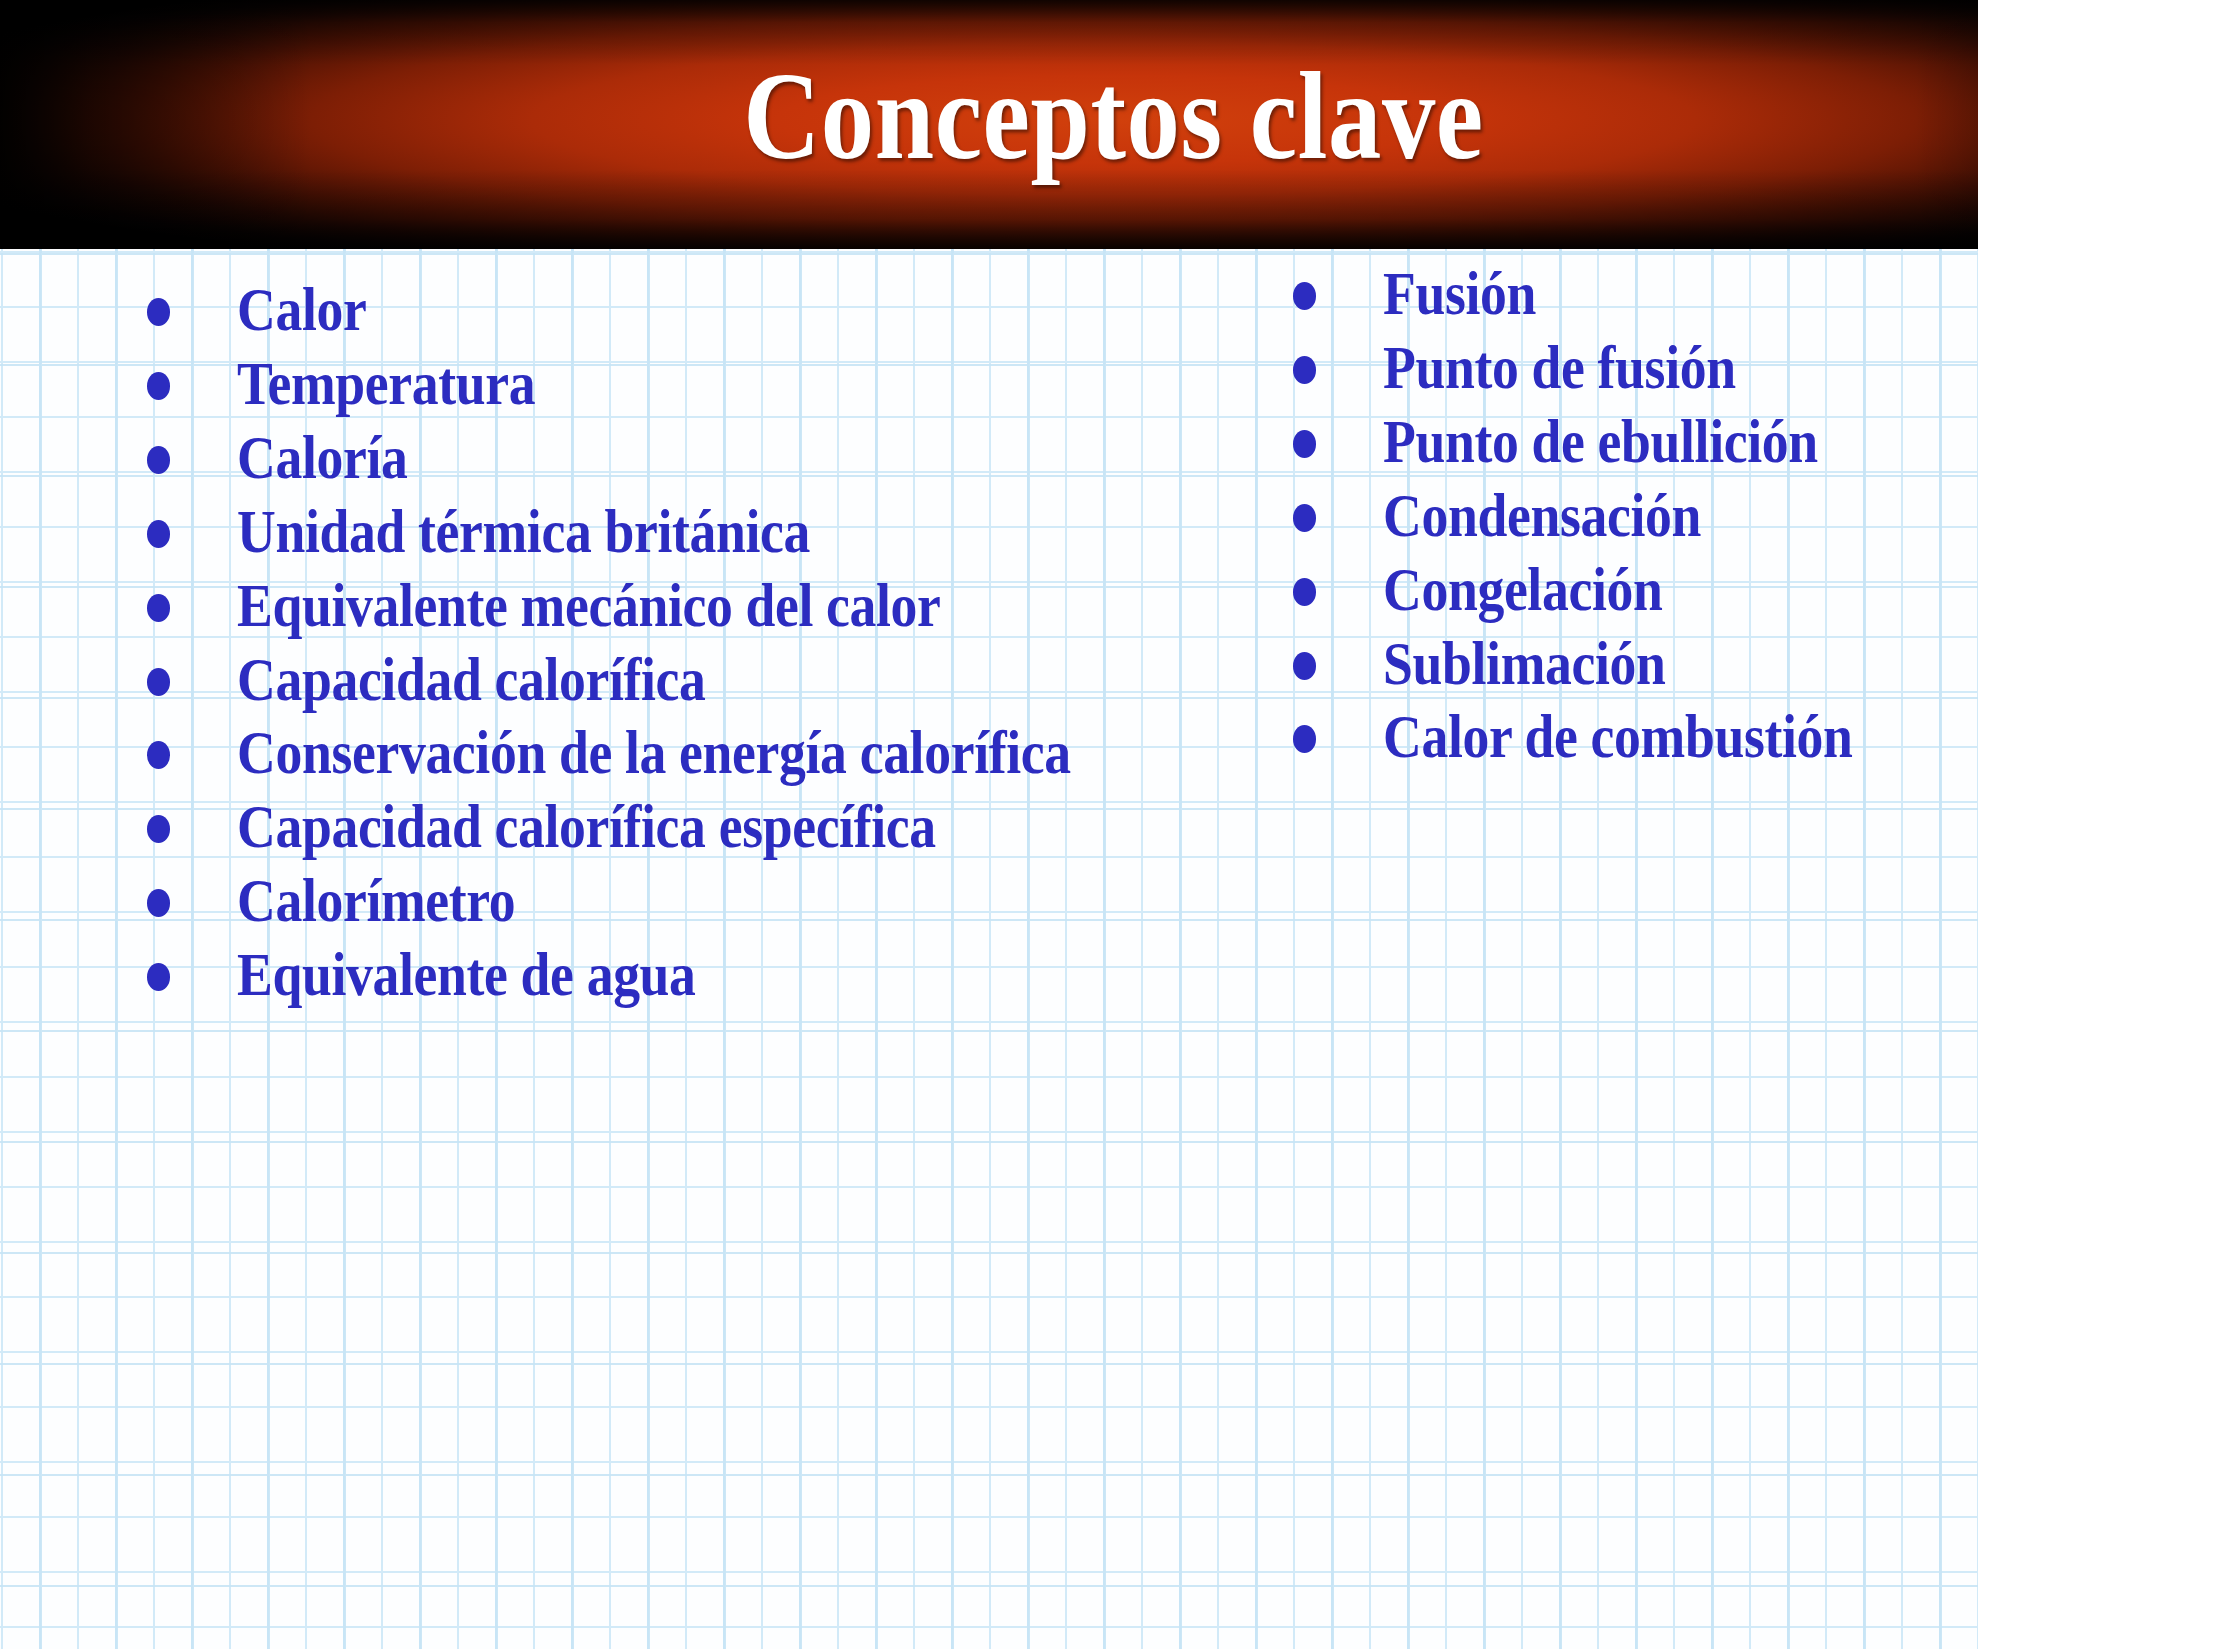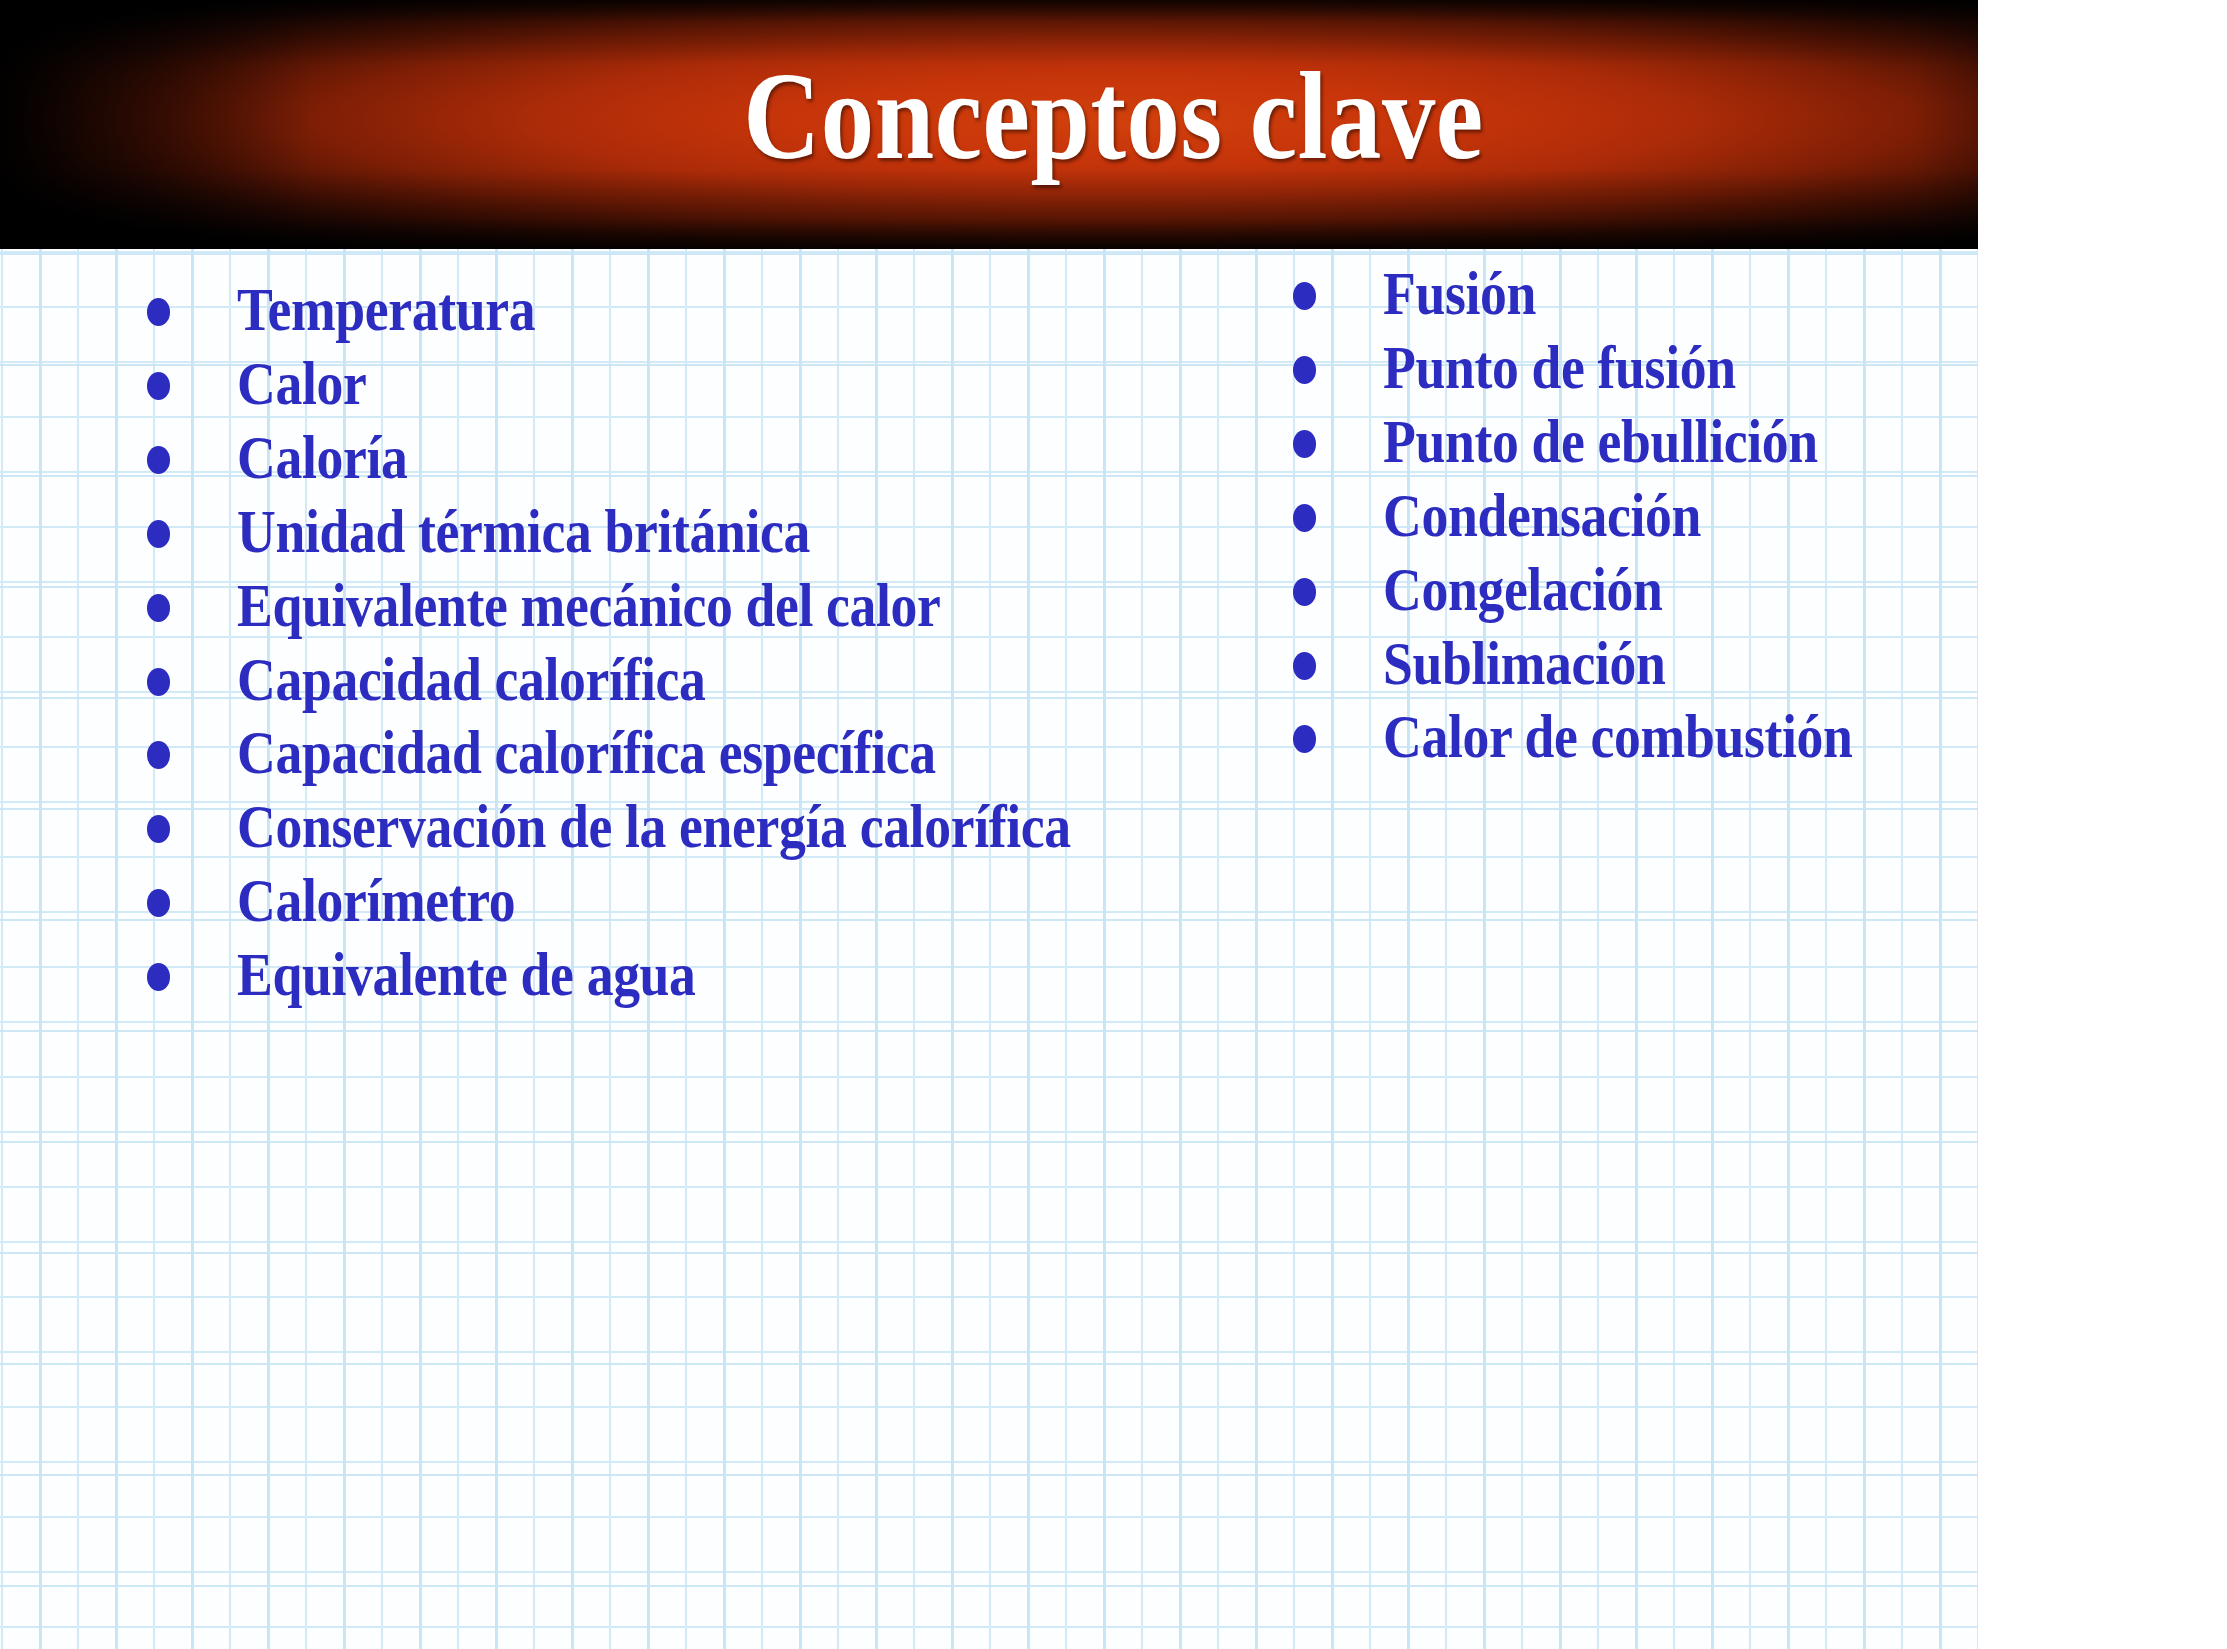--- a/index.html
+++ b/index.html
@@ -184,49 +184,49 @@
     <div class="sheen-x"></div>
   </div>
   <div class="title-text">Conceptos clave</div>
 
   <div class="content">
 
     <div class="column left">
       <ul class="bullets">
         <li>
           <span class="bullet-dot"></span>
+          <span class="label">Calor</span>
+        </li>
+        <li>
+          <span class="bullet-dot"></span>
           <span class="label">Temperatura</span>
         </li>
         <li>
           <span class="bullet-dot"></span>
-          <span class="label">Calor</span>
-        </li>
-        <li>
-          <span class="bullet-dot"></span>
           <span class="label">Caloría</span>
         </li>
         <li>
           <span class="bullet-dot"></span>
           <span class="label">Unidad térmica británica</span>
         </li>
         <li class="two-line">
           <span class="bullet-dot"></span>
           <span class="label">Equivalente mecánico del calor</span>
         </li>
         <li>
           <span class="bullet-dot"></span>
           <span class="label">Capacidad calorífica</span>
         </li>
         <li class="two-line">
           <span class="bullet-dot"></span>
+          <span class="label">Conservación de la energía calorífica</span>
+        </li>
+        <li class="two-line">
+          <span class="bullet-dot"></span>
           <span class="label">Capacidad calorífica específica</span>
-        </li>
-        <li class="two-line">
-          <span class="bullet-dot"></span>
-          <span class="label">Conservación de la energía calorífica</span>
         </li>
         <li>
           <span class="bullet-dot"></span>
           <span class="label">Calorímetro</span>
         </li>
         <li>
           <span class="bullet-dot"></span>
           <span class="label">Equivalente de agua</span>
         </li>
       </ul>

